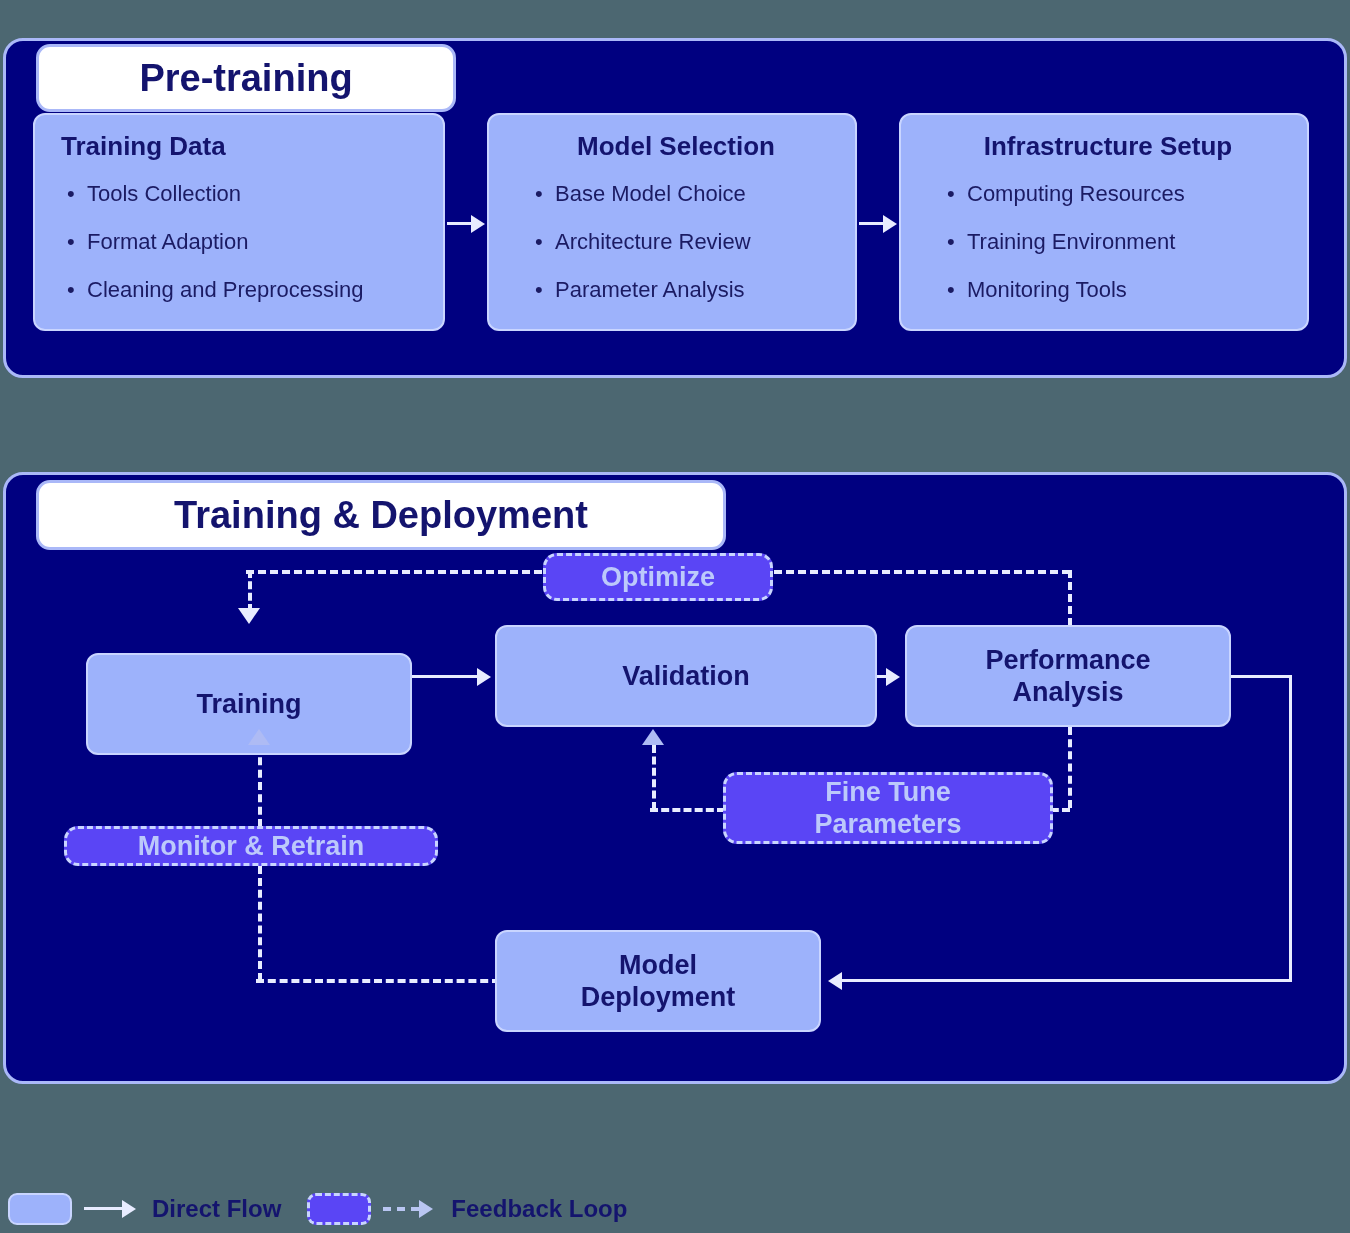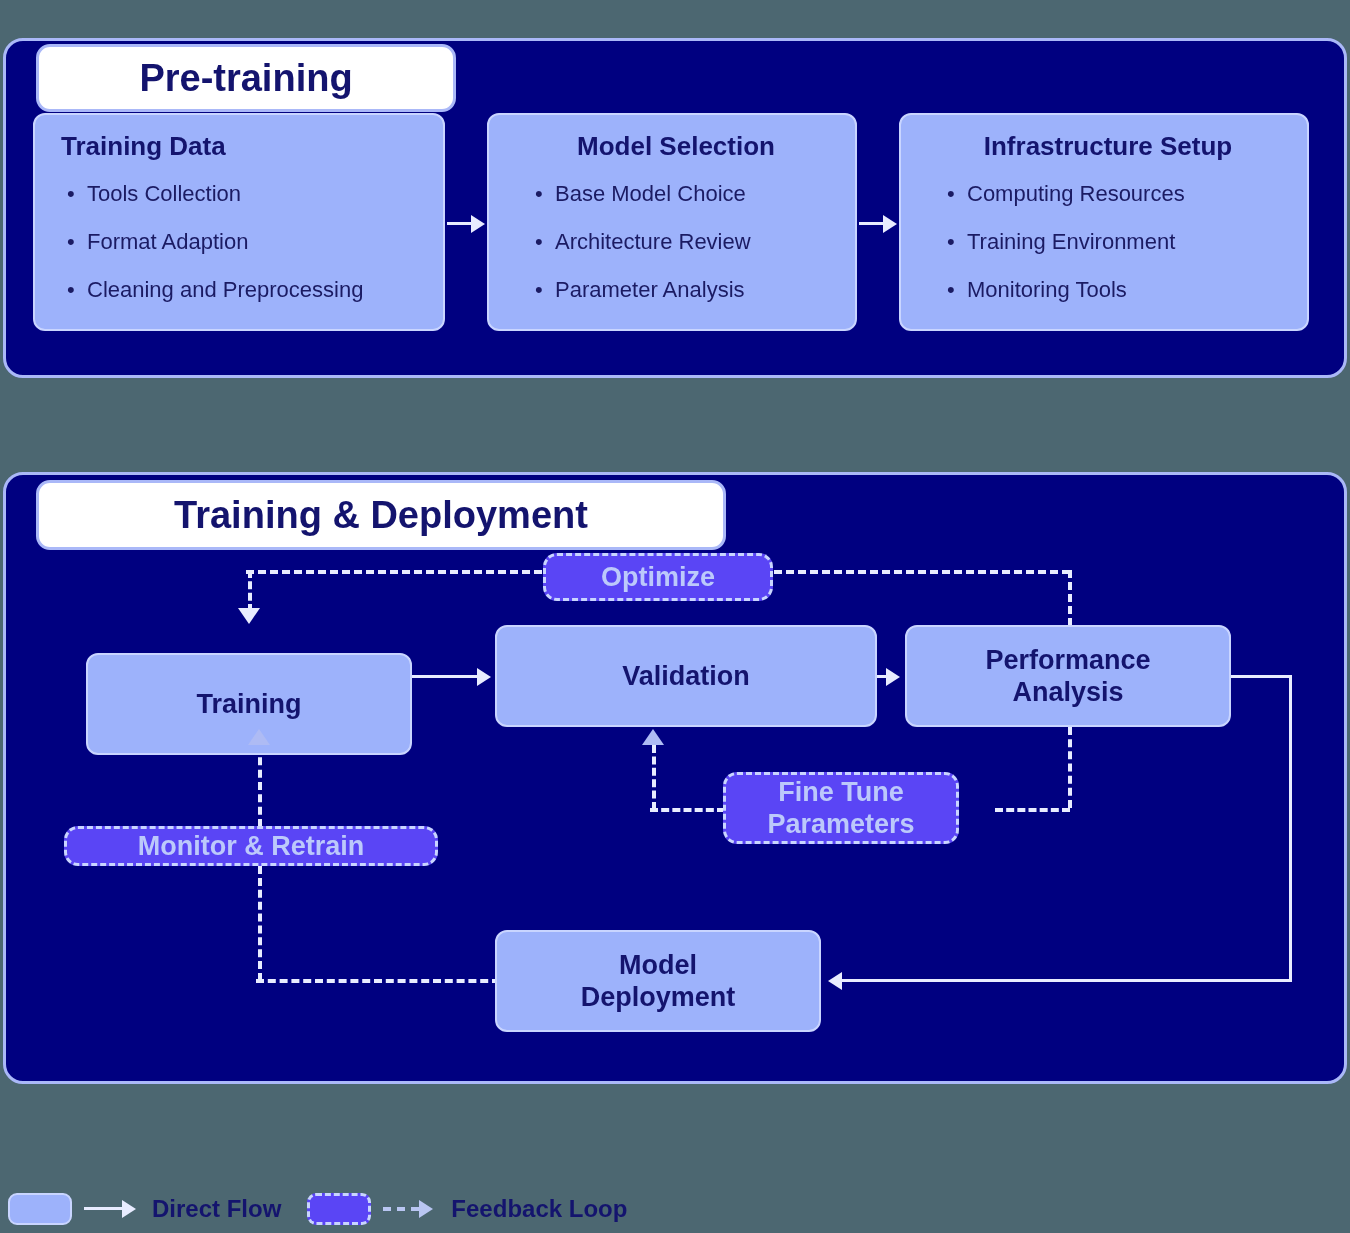--- a/index.html
+++ b/index.html
@@ -143,21 +143,21 @@
     font-weight: bold;
     display: flex;
     align-items: center;
     justify-content: center;
     text-align: center;
     line-height: 1.2;
     z-index: 5;
   }
   #fb-optimize    { left: 543px; top: 553px; width: 230px; height: 48px; font-size: 27px; }
   #fb-monitor     { left: 64px;  top: 826px; width: 374px; height: 40px; font-size: 27px; }
-  #fb-finetune    { left: 723px; top: 772px; width: 236px; height: 72px; font-size: 27px; }
+  #fb-finetune    { left: 723px; top: 772px; width: 330px; height: 72px; font-size: 27px; }
 
   
   .conn {
     position: absolute;
     z-index: 2;
   }
   .h-solid {
     height: 0;
     border-top: 3px solid #e8ecff;
   }

